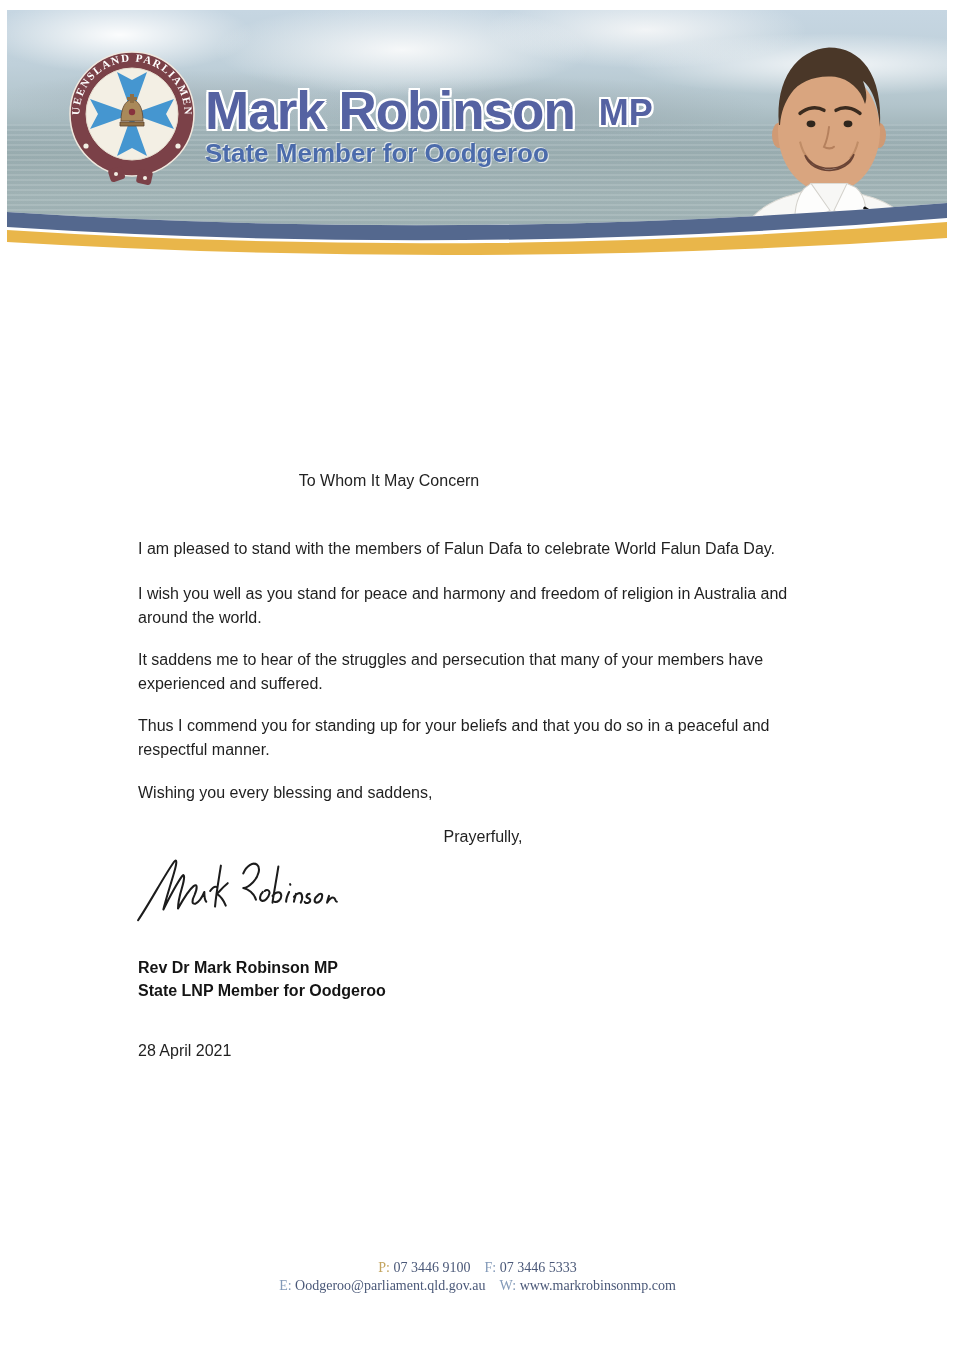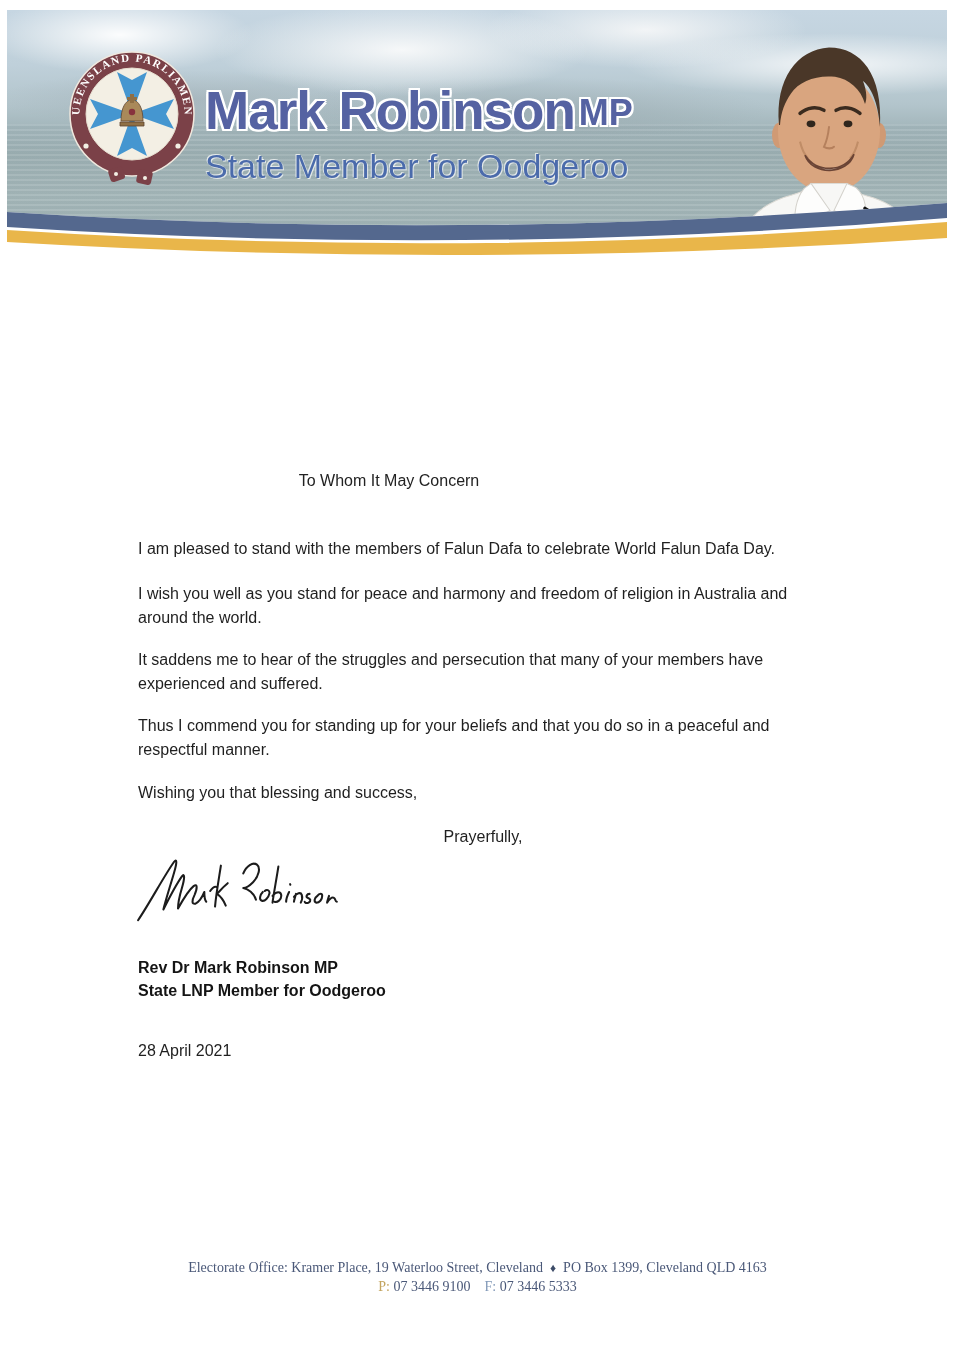--- a/index.html
+++ b/index.html
@@ -23,23 +23,23 @@
     position:absolute;left:0;top:46%;width:100%;height:54%;
     background:repeating-linear-gradient(to bottom, rgba(255,255,255,0.10) 0 2px, rgba(110,132,138,0.10) 2px 5px);
     opacity:.8;
   }
   .seal{position:absolute;left:52px;top:32px;}
   .title-block{position:absolute;left:198px;top:74px;white-space:nowrap;}
   .mp-name{
     font-size:53px;font-weight:bold;letter-spacing:-1px;color:#5562a2;line-height:1;
     text-shadow:-2px -2px 0 #fff,2px -2px 0 #fff,-2px 2px 0 #fff,2px 2px 0 #fff,0 -2px 0 #fff,0 2px 0 #fff,-2px 0 0 #fff,2px 0 0 #fff;
   }
-  .mp-suffix{font-size:36px;font-weight:bold;letter-spacing:0;vertical-align:4px;margin-left:4px;}
+  .mp-suffix{font-size:36px;font-weight:bold;letter-spacing:0;vertical-align:4px;margin-left:24px;}
   .mp-subtitle{
-    font-size:34px;font-weight:normal;color:#4b6bab;margin-top:10px;letter-spacing:0;
+    font-size:26px;font-weight:bold;color:#4b6bab;margin-top:1px;letter-spacing:0;
     text-shadow:-1px -1px 0 rgba(255,255,255,.7),1px 1px 0 rgba(255,255,255,.7);
   }
   .portrait{position:absolute;right:0;top:23px;}
   .bands{position:absolute;left:0;bottom:0;width:940px;height:80px;display:block;}
   
   .salutation{
     position:absolute;left:0;top:472px;width:778px;text-align:center;
     font-size:16px;color:#222;
   }
   .para{
@@ -139,21 +139,21 @@
       <path d="M0,34 Q470,64.5 940,25 L940,40 Q470,79.5 0,49 Z" fill="#54688e"></path>
     </svg>
   </div>
 
   <div class="salutation">To Whom It May Concern</div>
 
   <p class="para p0">I am pleased to stand with the members of Falun Dafa to celebrate World Falun Dafa Day.</p>
   <p class="para p1">I wish you well as you stand for peace and harmony and freedom of religion in Australia and around the world.</p>
   <p class="para p2">It saddens me to hear of the struggles and persecution that many of your members have experienced and suffered.</p>
   <p class="para p3">Thus I commend you for standing up for your beliefs and that you do so in a peaceful and respectful manner.</p>
-  <p class="para p4">Wishing you that blessing and success,</p>
+  <p class="para p4">Wishing you every blessing and saddens,</p>
   <p class="para p5">Prayerfully,</p>
 
   <svg class="signature" width="205" height="76" viewBox="0 0 210 78">
     <g fill="none" stroke="#1c1c1c" stroke-width="2.1" stroke-linecap="round" stroke-linejoin="round">
       <path d="M5,70 C16,54 32,24 42,10 C45,6 45,11 42,21 C38,35 33,50 31,59
                C38,45 45,32 50,25 C53,21 53,27 50,37 C47,47 46,54 46,58
                C51,49 57,39 62,35 C66,32 66,37 63,44 C60,50 60,54 64,53
                C68,51 71,46 73,41 C73,45 73,49 75,51"></path>
       <path d="M79,40 C81,37 84,35 86,36"></path>
       <path d="M90,14 C88,27 85,44 84,56"></path>
@@ -168,17 +168,17 @@
       <path d="M189,45 C186,47 185,51 188,52 C191,52 194,49 194,45 C194,42 191,42 189,45"></path>
       <path d="M201,45 C200,48 199,51 199,52 C201,49 204,46 206,47 C208,48 207,51 209,51"></path>
     </g>
   </svg>
 
   <div class="signoff s-name">Rev Dr Mark Robinson MP</div>
   <div class="signoff s-title">State LNP Member for Oodgeroo</div>
   <div class="date">28 April 2021</div>
 
   <div class="footer">
-    <div><span>Electorate Office: Kramer Place, 19 Waterloo Street, Cleveland</span><span class="diamond">♦</span><span>PO Box 1399, Cleveland QLD 4163</span></div>
     <div><span class="lab-gold">P:</span> <span>07 3446 9100</span><span class="gap"></span><span class="lab-blue">F:</span> <span>07 3446 5333</span></div>
+    <div><span class="lab-blue">E:</span> <span>Oodgeroo@parliament.qld.gov.au</span><span class="gap"></span><span class="lab-blue">W:</span> <span>www.markrobinsonmp.com</span></div>
   </div>
 
 </div>
 
 </body></html>

